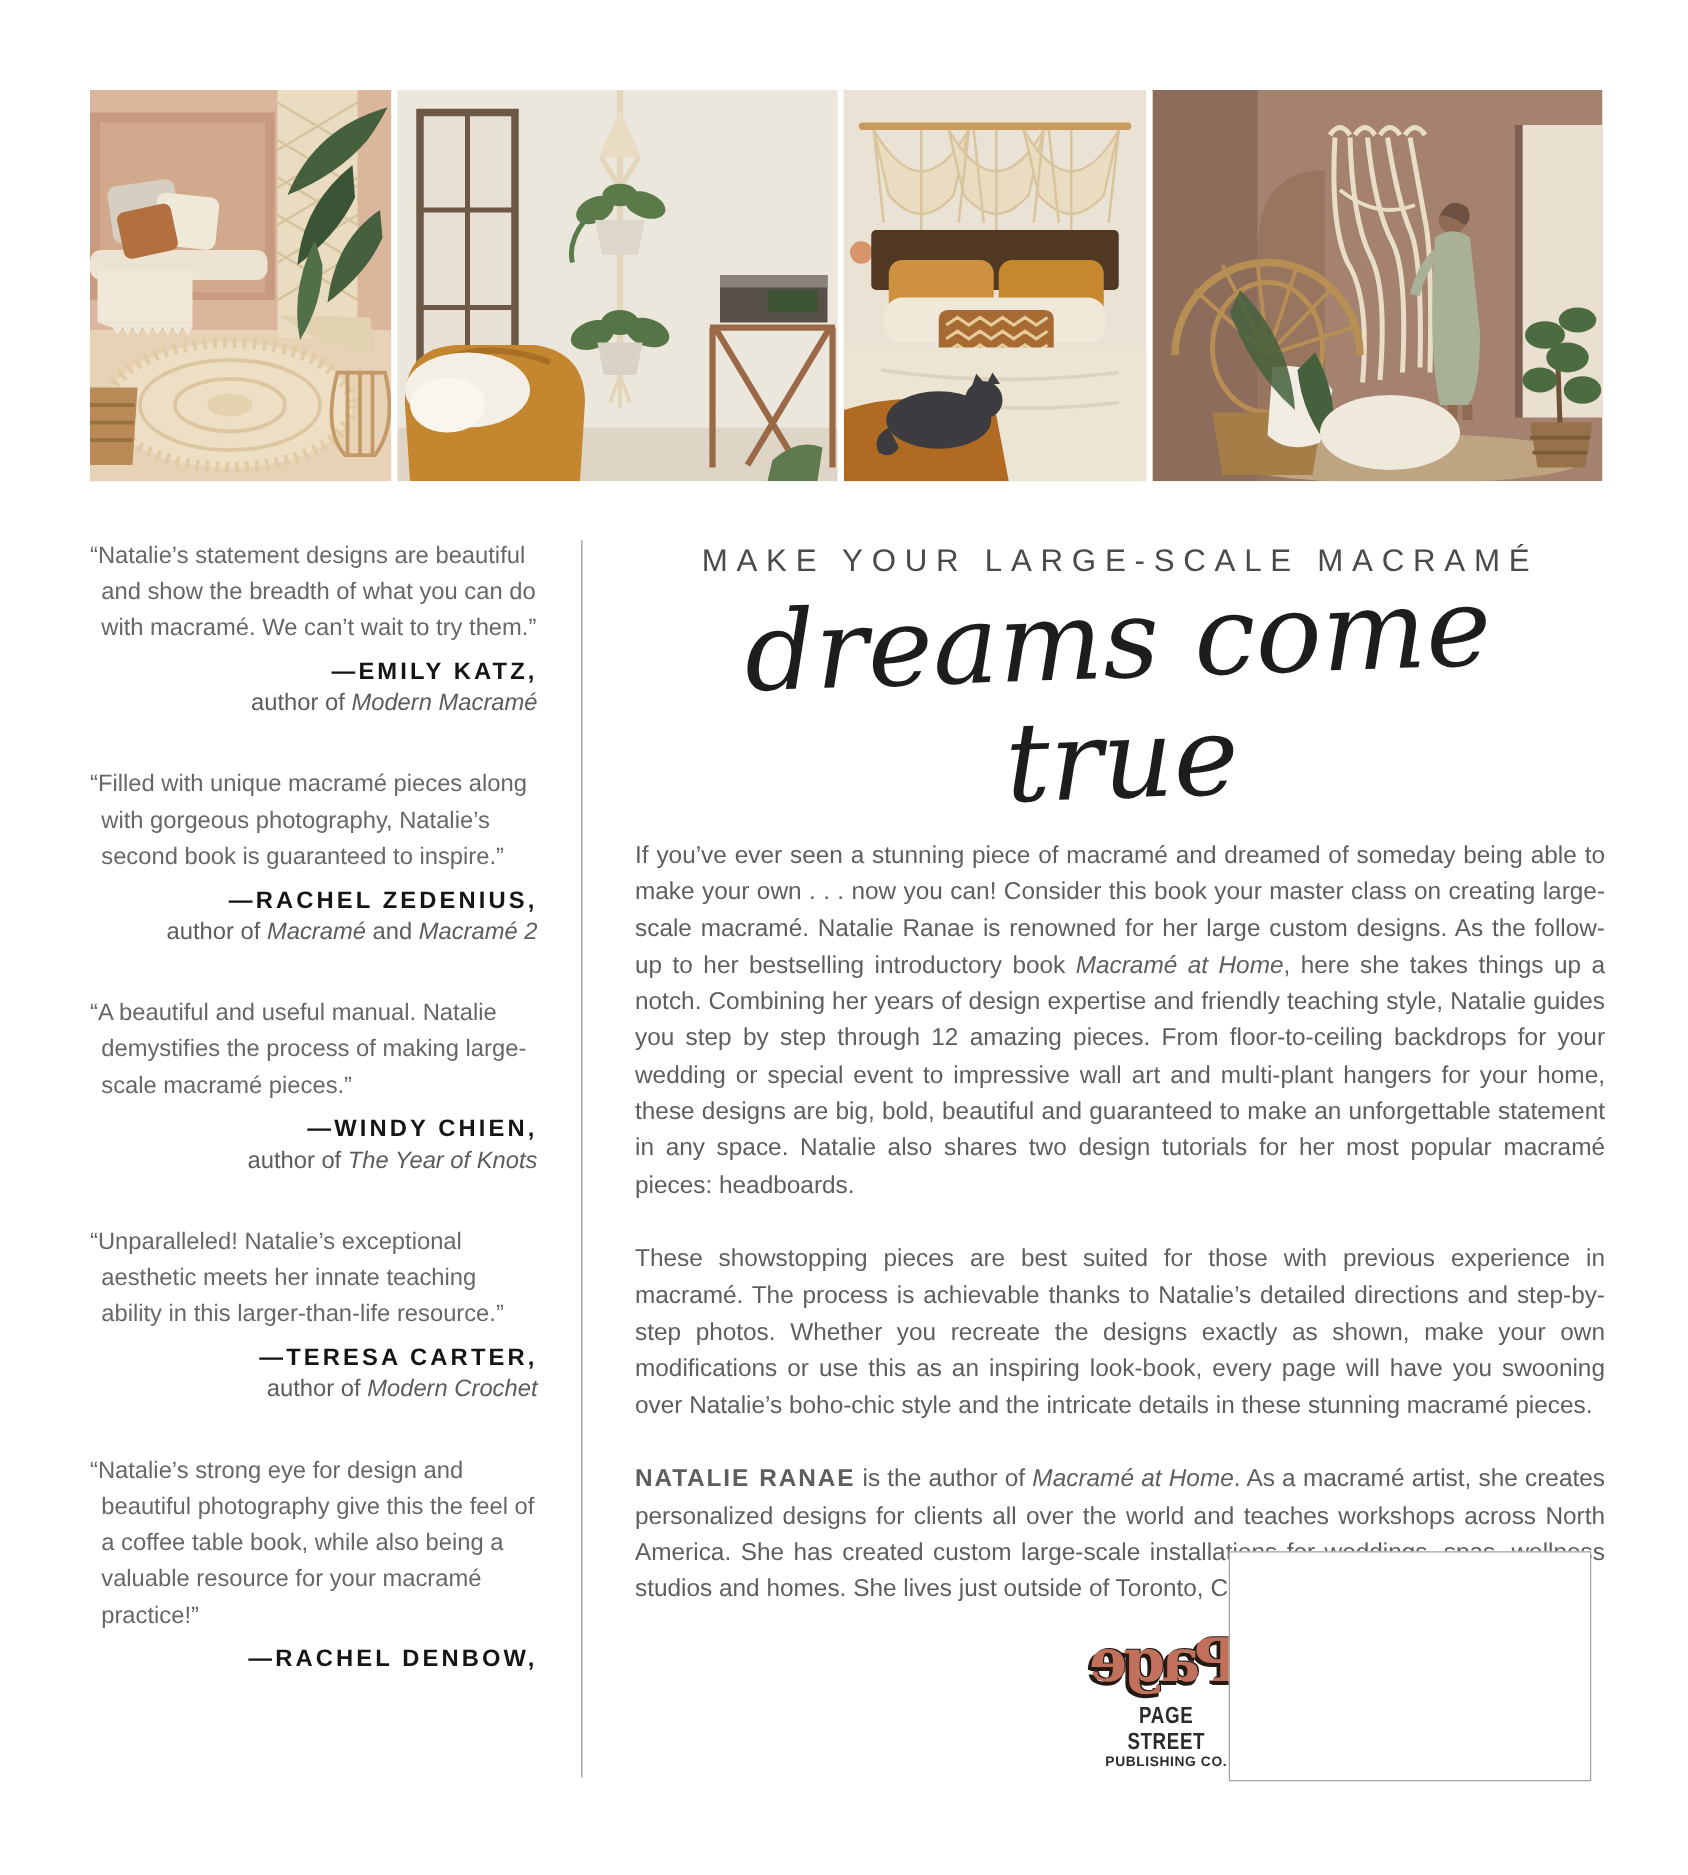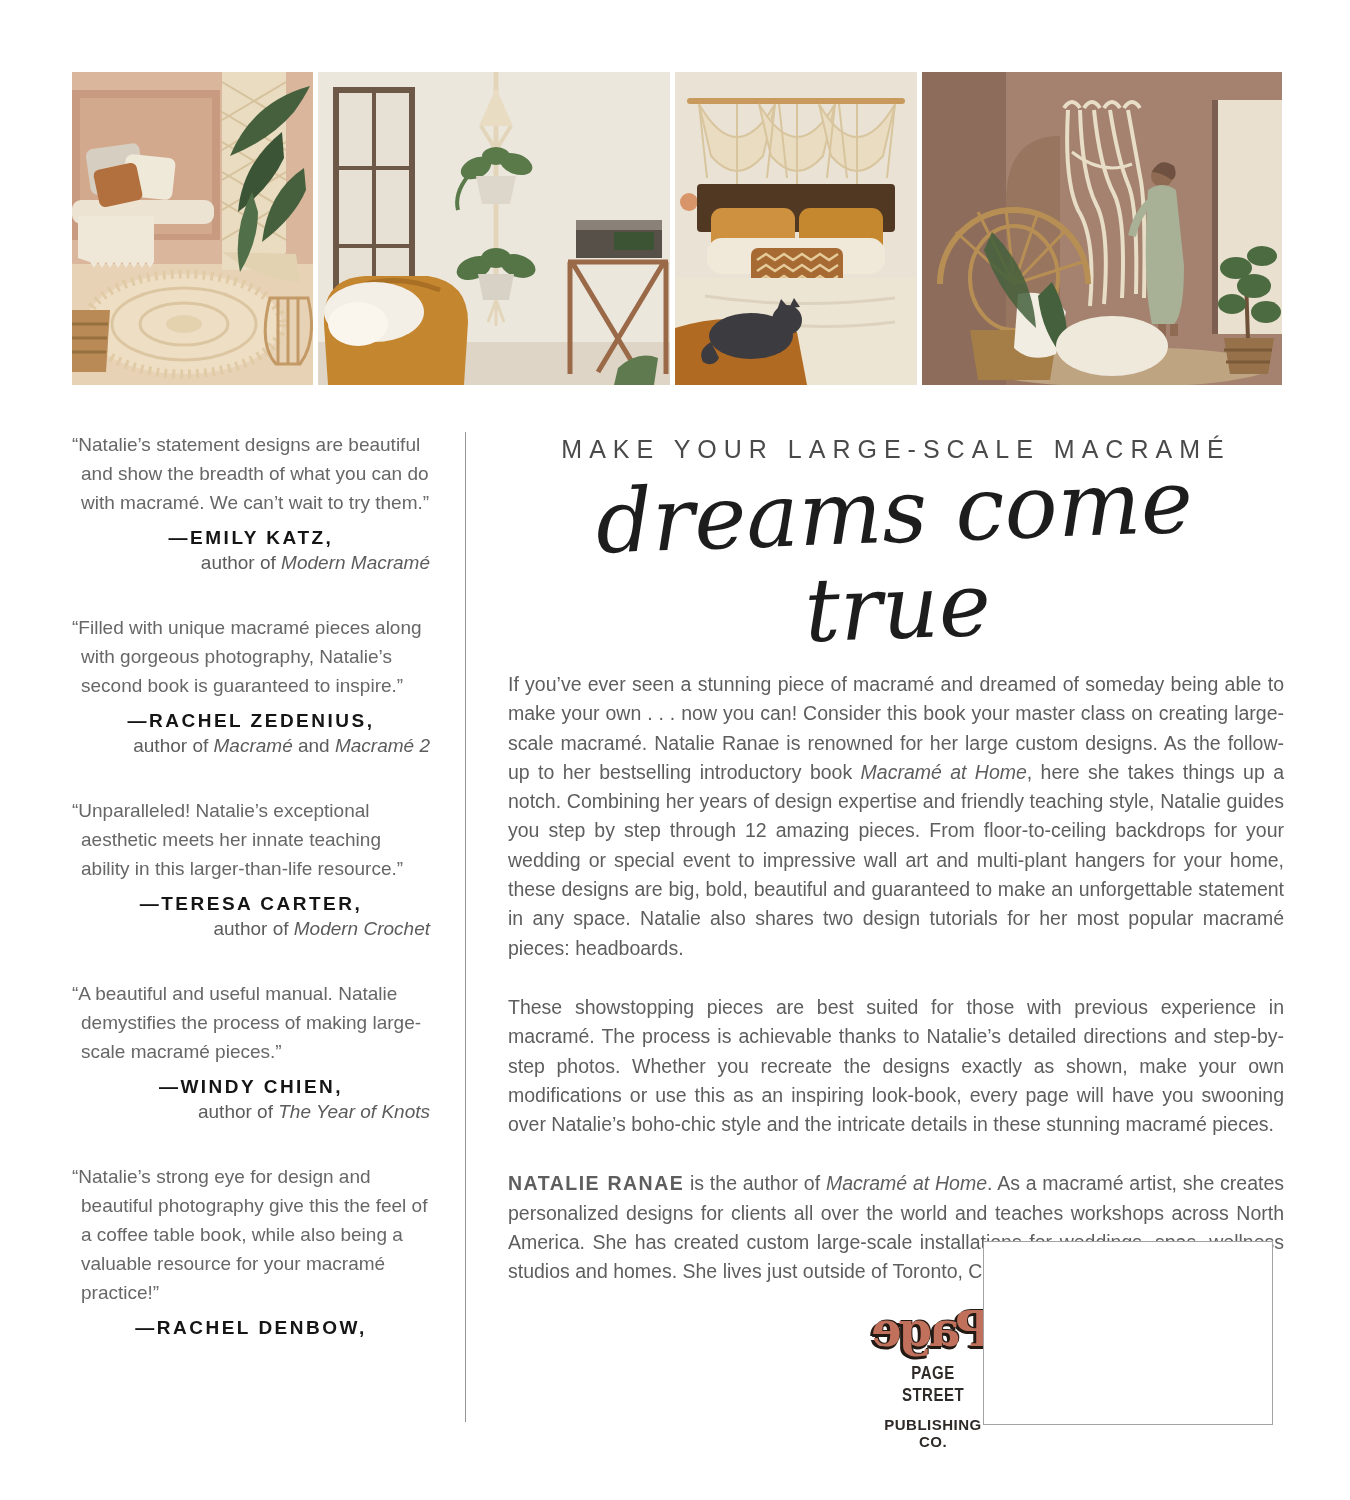--- a/index.html
+++ b/index.html
@@ -9,21 +9,21 @@
   
   .photo-strip{position:absolute;left:72px;top:72px;width:1210px;height:313px;display:flex;gap:5px;}
   .photo{height:100%;overflow:hidden;background:#e8ddcd;}
   .photo svg{display:block;width:100%;height:100%;}
   .p1{width:241px;}.p2{width:352px;}.p3{width:242px;}.p4{width:360px;}
 
   
   .left-col{position:absolute;left:72px;top:430px;width:358px;}
   .quote{margin-bottom:37px;}
   .quote-text{font-size:19px;line-height:29px;color:#676767;text-indent:-9px;padding-left:9px;}
-  .attr{font-size:19px;font-weight:bold;letter-spacing:2.5px;color:#151515;text-align:center;margin-top:10px;}
+  .attr{font-size:19px;font-weight:bold;letter-spacing:2.5px;color:#151515;text-align:right;margin-top:10px;}
   .credit{font-size:19px;line-height:27px;color:#5c5c5c;text-align:right;}
   .credit span{white-space:pre-wrap;}
 
   
   .divider{position:absolute;left:465px;top:432px;width:1px;height:990px;background:#979797;}
 
   
   .right-col{position:absolute;left:508px;top:434px;width:776px;}
   .headline{font-size:25px;letter-spacing:7px;color:#4a4a4a;text-align:center;line-height:30px;}
   .script-line{font-family:"DejaVu Serif",serif;font-style:italic;font-size:88px;line-height:96px;
@@ -32,21 +32,21 @@
   .body-copy p:first-child{margin-top:14px;}
   .body-copy span{white-space:pre-wrap;}
 
   
   .publisher{position:absolute;left:878px;top:1296px;width:110px;text-align:center;color:#2c2c2c;}
   .logo-blocks{height:66px;display:flex;align-items:center;justify-content:center;}
   .logo-word{display:inline-block;transform:scaleX(-1);font-family:"DejaVu Serif",serif;font-weight:bold;
              font-size:48px;letter-spacing:-3px;color:#c1705c;
              text-shadow:3px 2px 0 #241a14,-1px -1px 0 #241a14,1px 3px 0 #241a14;}
   .logo-name{font-size:15px;font-weight:bold;letter-spacing:0.5px;margin-top:4px;transform:scaleY(1.25);color:#2e2a28;}
-  .logo-sub{font-size:15px;font-weight:bold;letter-spacing:0.5px;margin-top:16px;color:#2e2a28;}
+  .logo-sub{font-size:11px;font-weight:bold;letter-spacing:0.5px;margin-top:4px;color:#2e2a28;}
   .barcode-box{position:absolute;left:983px;top:1241px;width:288px;height:182px;
                border:1px solid #a3a3a3;background:#ffffff;}
 </style>
 </head>
 <body>
 
 <div class="page">
 
   <div class="photo-strip">
 
@@ -229,28 +229,28 @@
       <div class="quote-text">“Natalie’s statement designs are beautiful and show the breadth of what you can do with macramé. We can’t wait to try them.”</div>
       <div class="attr">—EMILY KATZ,</div>
       <div class="credit"><span>author of </span><span style="font-style: italic; margin-top: 24px;">Modern Macramé</span></div>
     </div>
     <div class="quote">
       <div class="quote-text">“Filled with unique macramé pieces along with gorgeous photography, Natalie’s second book is guaranteed to inspire.”</div>
       <div class="attr">—RACHEL ZEDENIUS,</div>
       <div class="credit"><span>author of </span><span style="font-style: italic;">Macramé</span><span> and </span><span style="font-style: italic;">Macramé 2</span></div>
     </div>
     <div class="quote">
+      <div class="quote-text">“A beautiful and useful manual. Natalie demystifies the process of making large-scale macramé pieces.”</div>
+      <div class="attr">—WINDY CHIEN,</div>
+      <div class="credit"><span>author of </span><span style="font-style: italic;">The Year of Knots</span></div>
+    </div>
+    <div class="quote">
       <div class="quote-text">“Unparalleled! Natalie’s exceptional aesthetic meets her innate teaching ability in this larger-than-life resource.”</div>
       <div class="attr">—TERESA CARTER,</div>
       <div class="credit"><span>author of </span><span style="font-style: italic;">Modern Crochet</span></div>
-    </div>
-    <div class="quote">
-      <div class="quote-text">“A beautiful and useful manual. Natalie demystifies the process of making large-scale macramé pieces.”</div>
-      <div class="attr">—WINDY CHIEN,</div>
-      <div class="credit"><span>author of </span><span style="font-style: italic;">The Year of Knots</span></div>
     </div>
     <div class="quote">
       <div class="quote-text">“Natalie’s strong eye for design and beautiful photography give this the feel of a coffee table book, while also being a valuable resource for your macramé practice!”</div>
       <div class="attr">—RACHEL DENBOW,</div>
     </div>
   </div>
 
   <div class="divider"></div>
 
   <div class="right-col">

